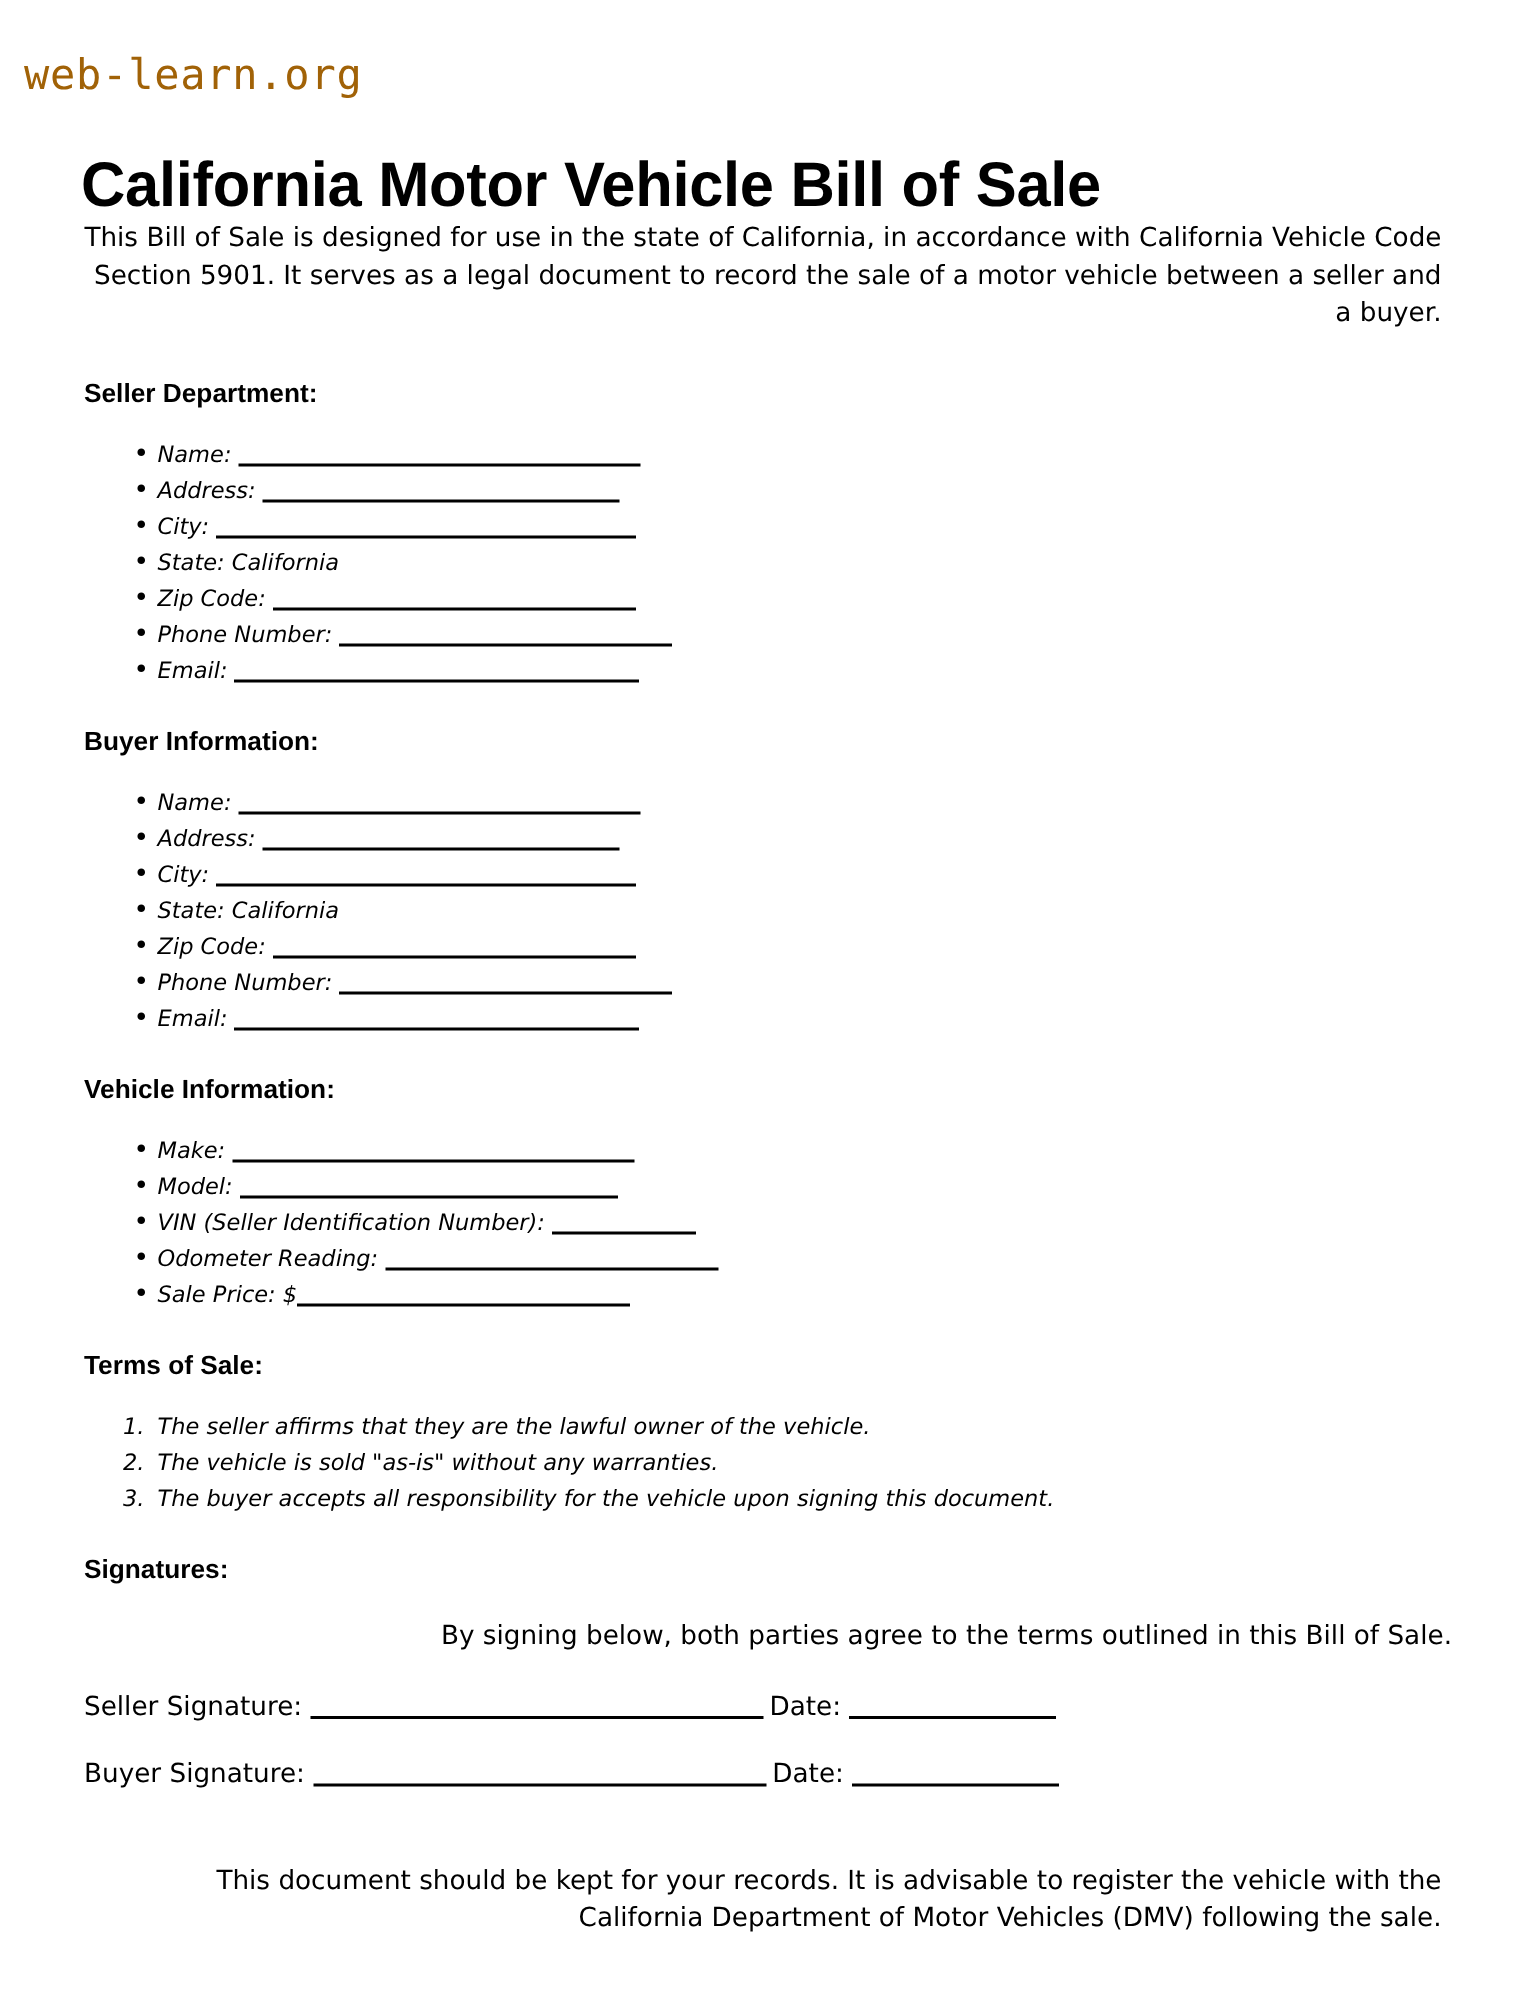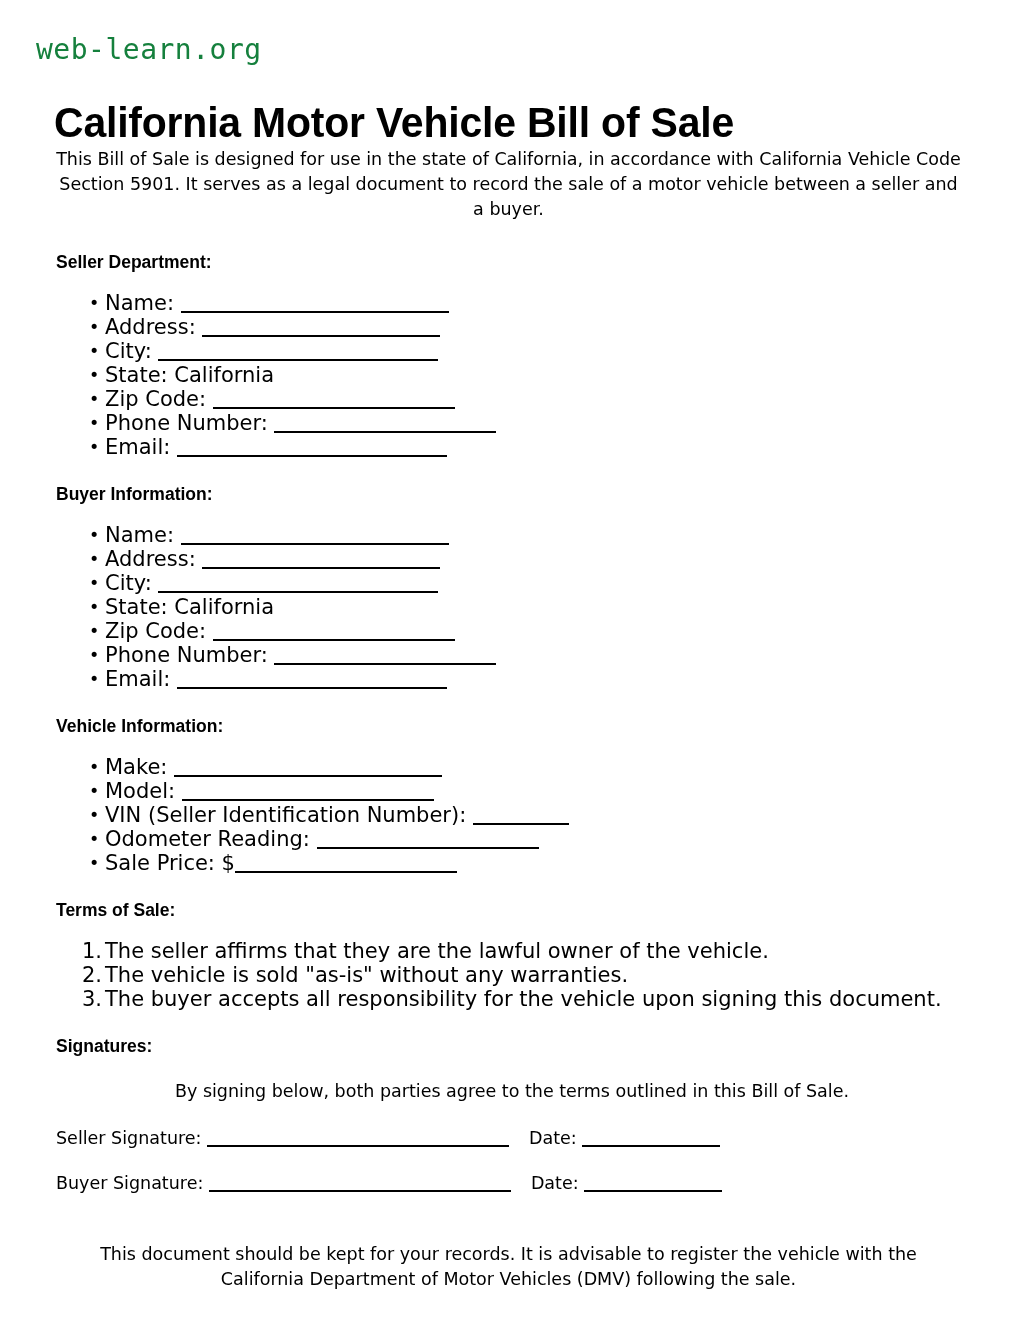--- a/index.html
+++ b/index.html
@@ -19,26 +19,26 @@
     width: 1025px;
     height: 1327px;
     box-sizing: border-box;
     padding: 0;
     overflow: hidden;
   }
 
   
   .brand {
     position: absolute;
-    left: 36px;
+    left: 16px;
     top: 36px;
     font-family: "DejaVu Sans Mono", monospace;
     font-size: 28px;
     letter-spacing: 0.5px;
-    color: #15803d;
+    color: #a16207;
     line-height: 1;
     white-space: pre;
   }
   .doc-title {
     position: absolute;
     left: 54px;
     top: 72px;
     font-family: "Liberation Sans", sans-serif;
     font-weight: bold;
     font-size: 42px;
@@ -53,44 +53,45 @@
   .content {
     position: absolute;
     left: 56px;
     top: 147px;
     width: 912px;
   }
   .intro, .closing, .sig-intro {
     font-size: 17.5px;
     line-height: 25px;
     margin: 0;
-    text-align: center;
+    text-align: right;
   }
   .intro { width: 905px; }
   .closing { width: 905px; margin-top: 25px; }
 
   h2.section {
     font-family: "Liberation Sans", sans-serif;
     font-weight: bold;
     font-size: 17.5px;
     line-height: 22px;
     margin: 0;
   }
 
   ul.fields, ol.terms {
     margin: 0;
     padding: 0;
     list-style: none;
   }
   ul.fields li, ol.terms li {
-    font-size: 21px;
+    font-size: 15px;
     line-height: 24px;
     position: relative;
     padding-left: 49px;
     white-space: nowrap;
+    font-style: italic;
   }
   ul.fields li::before {
     content: "\2022";
     position: absolute;
     left: 33px;
     top: 0;
     font-size: 17.5px;
     line-height: 24px;
   }
   ol.terms li {
@@ -119,21 +120,21 @@
   .gap-sigtxt  { height: 22px; }
   .gap-sigrow  { height: 22px; }
   .gap-close   { height: 22px; }
 
   
   .sig-row {
     font-size: 17.5px;
     line-height: 24px;
     white-space: nowrap;
   }
-  .sig-row .date-label { margin-left: 20px; }
+  .sig-row .date-label { margin-left: 4px; }
 </style>
 </head>
 <body>
 
 <div class="page">
 
   <div class="brand">web-learn.org</div>
   <h1 class="doc-title">California Motor Vehicle Bill of Sale</h1>
 
   <div class="content">

